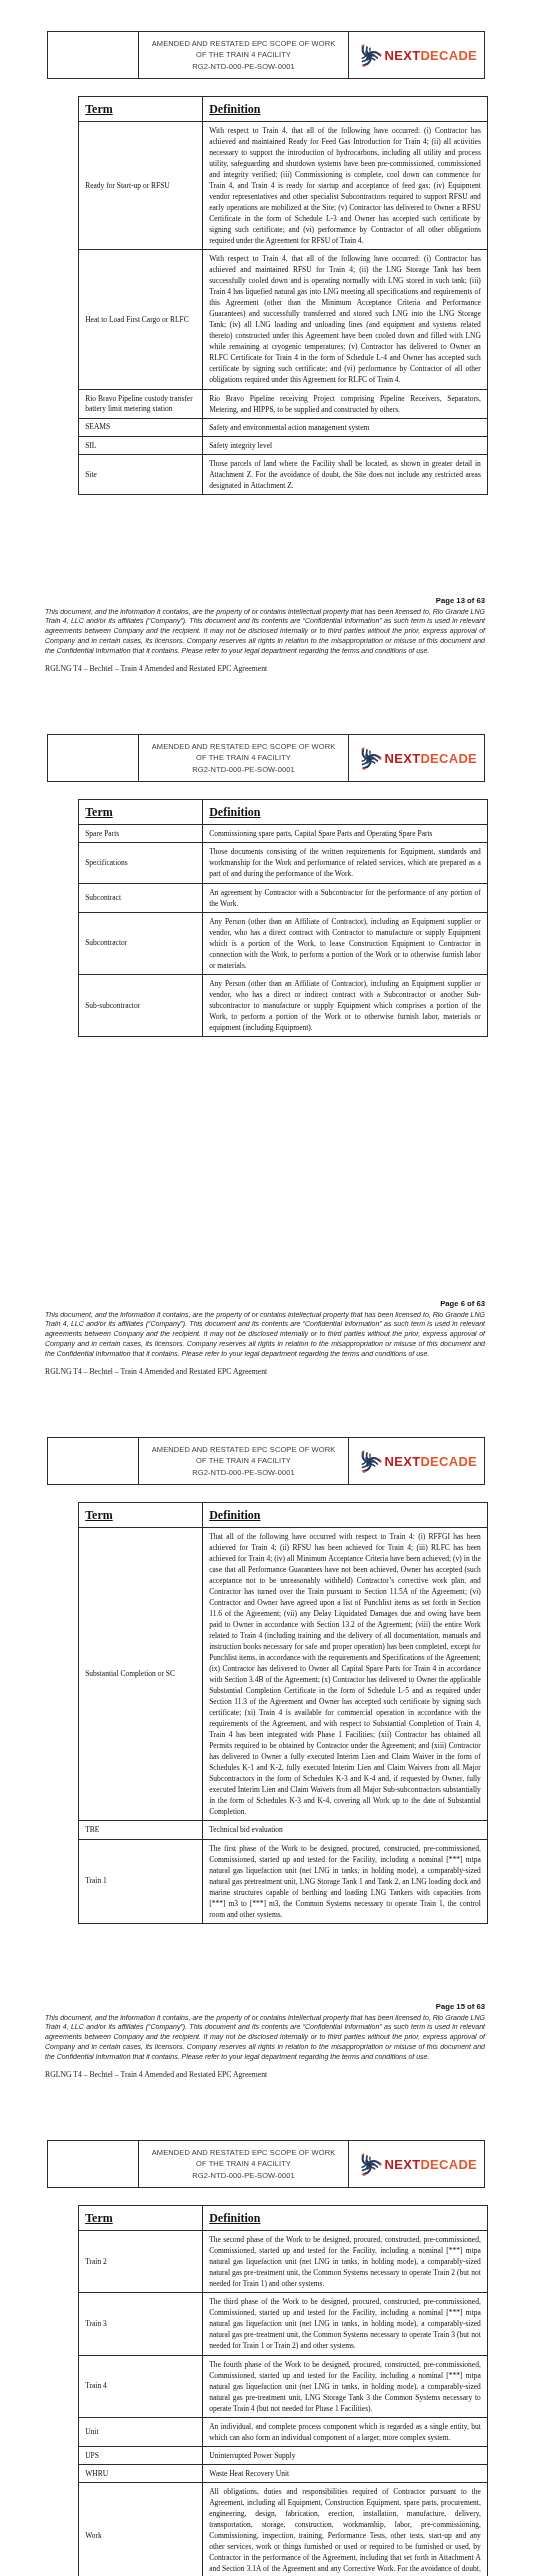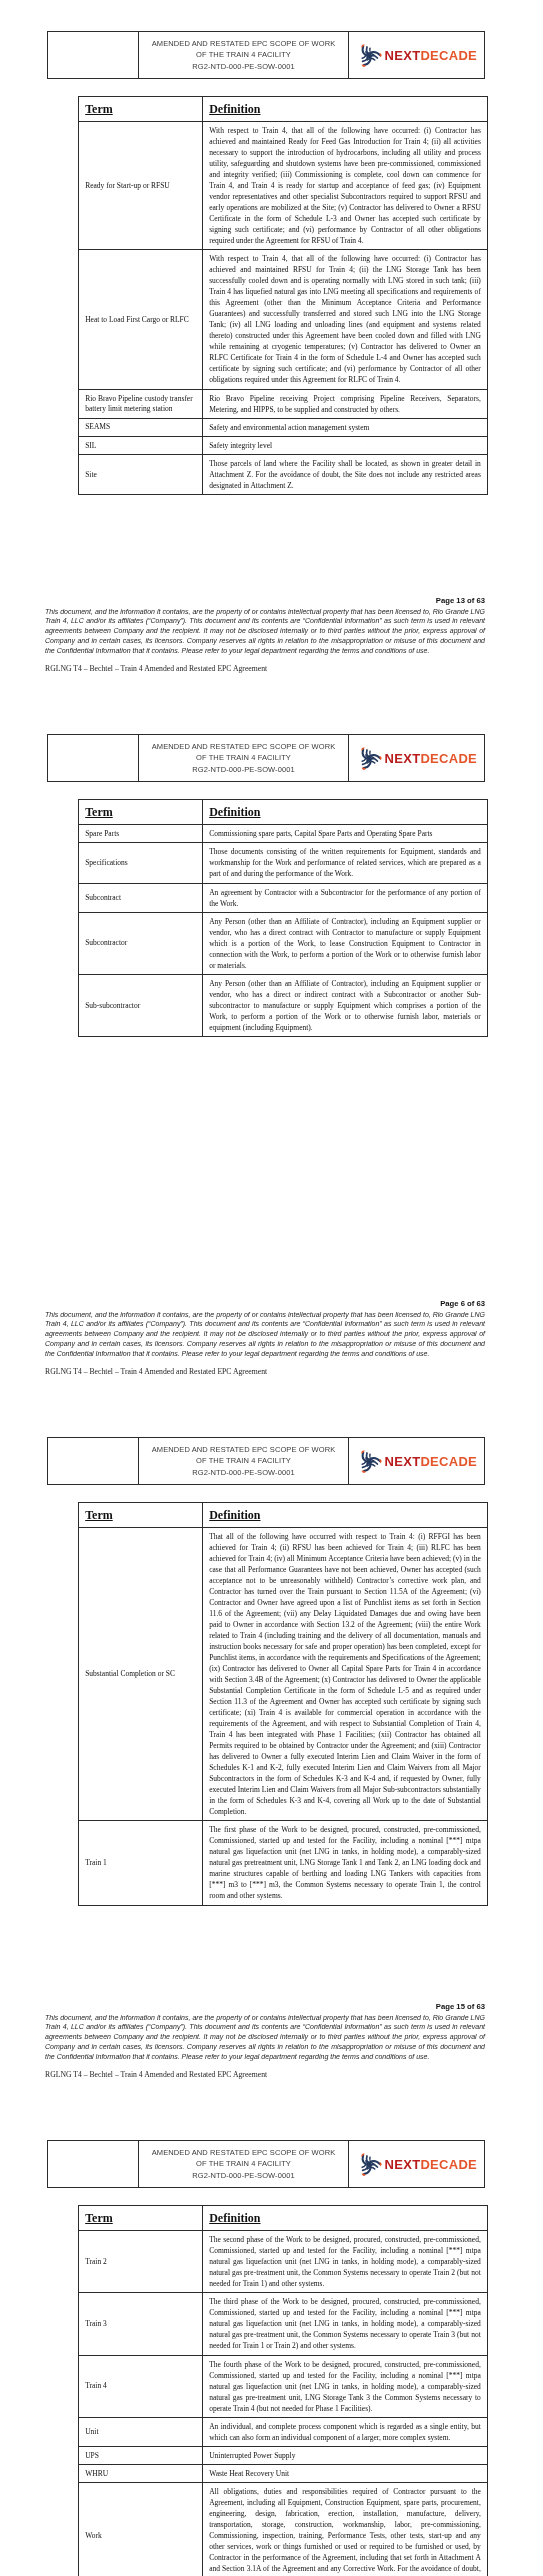--- a/index.html
+++ b/index.html
@@ -278,20 +278,24 @@
           <th>Term</th>
           <th>Definition</th>
         </tr>
       </thead>
       <tbody>
           <tr>
     <td class="term-cell">Substantial Completion or SC</td>
     <td class="def-cell">That all of the following have occurred with respect to Train 4: (i) RFFGI has been achieved for Train 4; (ii) RFSU has been achieved for Train 4; (iii) RLFC has been achieved for Train 4; (iv) all Minimum Acceptance Criteria have been achieved; (v) in the case that all Performance Guarantees have not been achieved, Owner has accepted (such acceptance not to be unreasonably withheld) Contractor’s corrective work plan, and Contractor has turned over the Train pursuant to Section 11.5A of the Agreement; (vi) Contractor and Owner have agreed upon a list of Punchlist items as set forth in Section 11.6 of the Agreement; (vii) any Delay Liquidated Damages due and owing have been paid to Owner in accordance with Section 13.2 of the Agreement; (viii) the entire Work related to Train 4 (including training and the delivery of all documentation, manuals and instruction books necessary for safe and proper operation) has been completed, except for Punchlist items, in accordance with the requirements and Specifications of the Agreement; (ix) Contractor has delivered to Owner all Capital Spare Parts for Train 4 in accordance with Section 3.4B of the Agreement; (x) Contractor has delivered to Owner the applicable Substantial Completion Certificate in the form of Schedule L-5 and as required under Section 11.3 of the Agreement and Owner has accepted such certificate by signing such certificate; (xi) Train 4 is available for commercial operation in accordance with the requirements of the Agreement, and with respect to Substantial Completion of Train 4, Train 4 has been integrated with Phase 1 Facilities; (xii) Contractor has obtained all Permits required to be obtained by Contractor under the Agreement; and (xiii) Contractor has delivered to Owner a fully executed Interim Lien and Claim Waiver in the form of Schedules K-1 and K-2, fully executed Interim Lien and Claim Waivers from all Major Subcontractors in the form of Schedules K-3 and K-4 and, if requested by Owner, fully executed Interim Lien and Claim Waivers from all Major Sub-subcontractors substantially in the form of Schedules K-3 and K-4, covering all Work up to the date of Substantial Completion.</td>
   </tr>
           <tr>
+    <td class="term-cell">TBE</td>
+    <td class="def-cell">Technical bid evaluation</td>
+  </tr>
+          <tr>
     <td class="term-cell">Train 1</td>
     <td class="def-cell">The first phase of the Work to be designed, procured, constructed, pre-commissioned, Commissioned, started up and tested for the Facility, including a nominal [***] mtpa natural gas liquefaction unit (net LNG in tanks, in holding mode), a comparably-sized natural gas pretreatment unit, LNG Storage Tank 1 and Tank 2, an LNG loading dock and marine structures capable of berthing and loading LNG Tankers with capacities from [***] m3 to [***] m3, the Common Systems necessary to operate Train 1, the control room and other systems.</td>
   </tr>
         </tbody>
     </table>
 
     <footer class="page-footer">
       <div class="page-number">Page 15 of 63</div>
       <p class="notice">This document, and the information it contains, are the property of or contains intellectual property that has been licensed to, Rio Grande LNG Train 4, LLC and/or its affiliates (“Company”). This document and its contents are “Confidential Information” as such term is used in relevant agreements between Company and the recipient. It may not be disclosed internally or to third parties without the prior, express approval of Company and in certain cases, its licensors. Company reserves all rights in relation to the misappropriation or misuse of this document and the Confidential Information that it contains. Please refer to your legal department regarding the terms and conditions of use.</p>
       <div class="agreement">RGLNG T4 – Bechtel – Train 4 Amended and Restated EPC Agreement</div>

